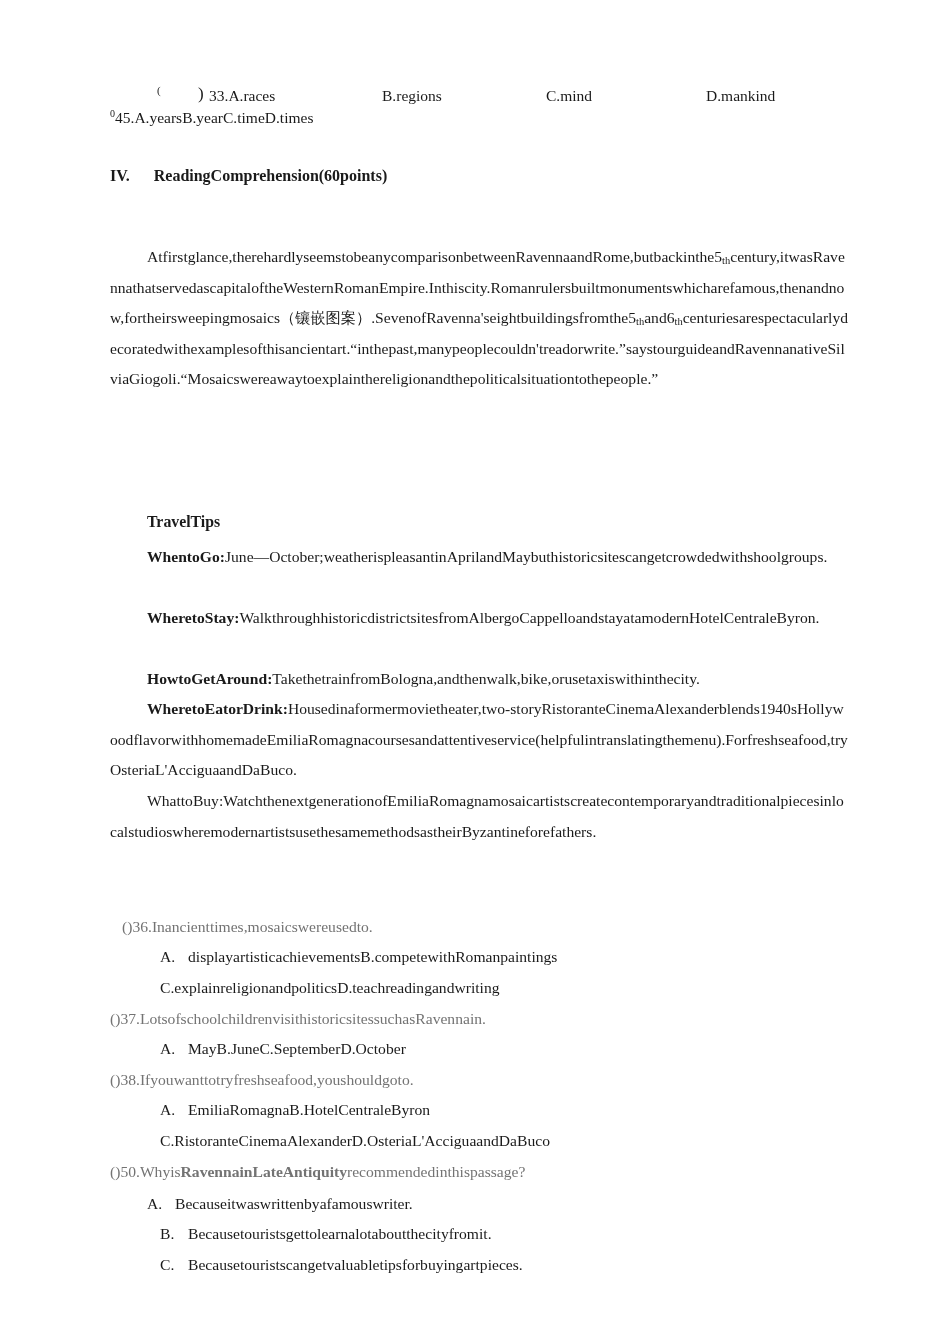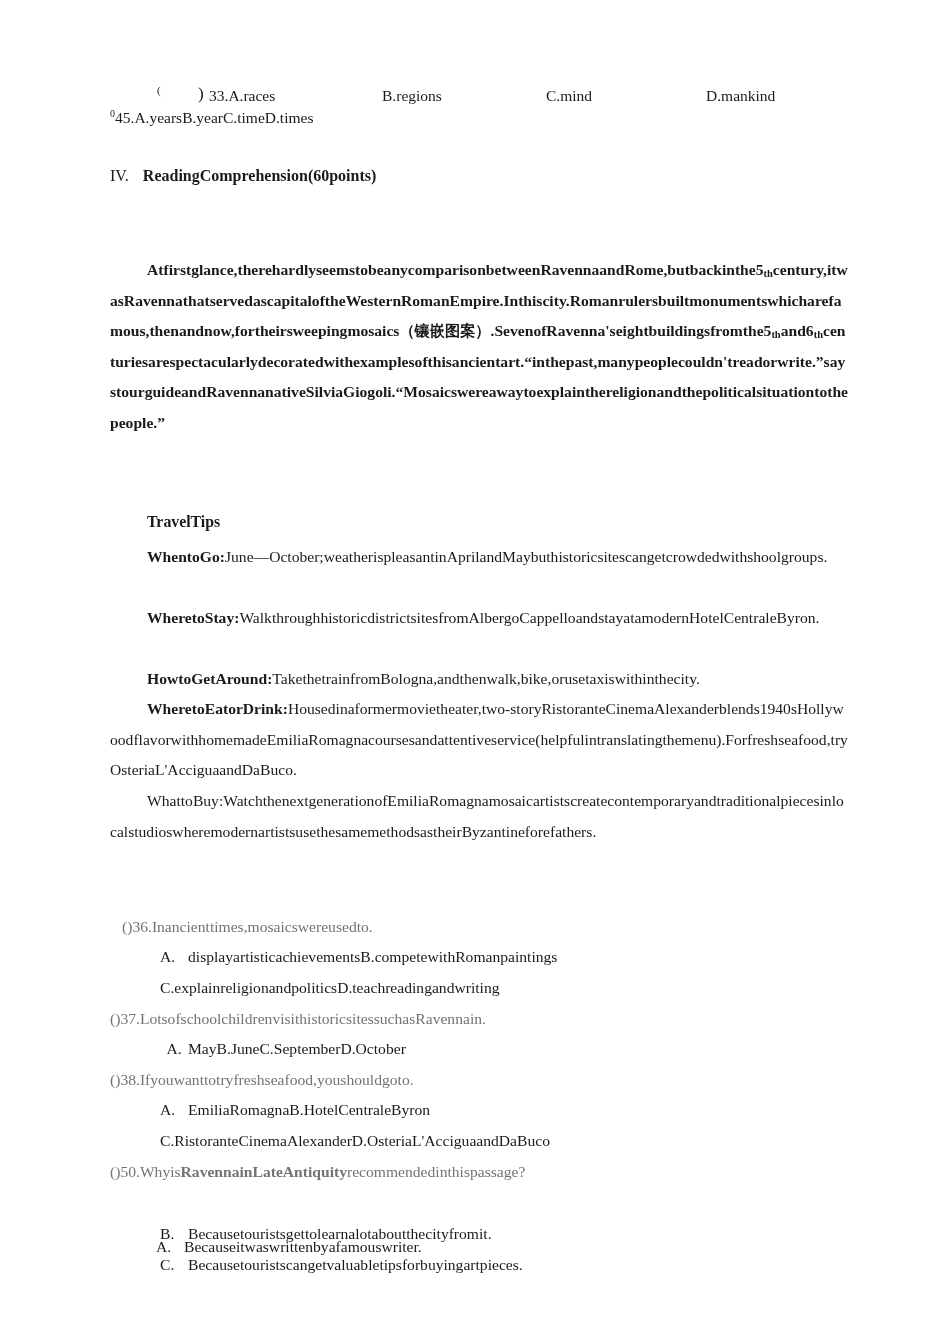--- a/index.html
+++ b/index.html
@@ -80,44 +80,44 @@
   #row33 .p-close { position: absolute; left: 88px; top: 0px; font-size: 17px; }
   #row33 .o-a { position: absolute; left: 99px; top: 2px; }
   #row33 .o-b { position: absolute; left: 272px; top: 2px; }
   #row33 .o-c { position: absolute; left: 436px; top: 2px; }
   #row33 .o-d { position: absolute; left: 596px; top: 2px; }
 
   #row34 { left: 110px; top: 108px; }
   #row35 { left: 110px; top: 136px; }
 
   #heading4 { left: 110px; top: 166px; font-size: 16px; }
-  #heading4 .num { font-weight: normal; padding-right: 14px; }
+  #heading4 .num { font-weight: bold; padding-right: 24px; }
   #heading4 .ttl { font-weight: bold; }
 
   
-  #para1 { top: 255px; font-weight: bold; }
+  #para1 { top: 242px; }
   #para2 { top: 455px; }
   #tt-head { top: 512px; left: 147px; }
   #tip1 { top: 542px; }
   #tip2 { top: 603px; }
   #tip3 { top: 664px; }
   #tip4 { top: 694px; }
   #tip5 { top: 816px; }
   #buy { top: 786px; }
 
   #q36 { top: 913px; left: 122px; }
   #q36a { top: 943px; left: 160px; }
   #q36c { top: 974px; left: 160px; }
   #q37 { top: 1005px; left: 110px; }
-  #q37a { top: 1035px; left: 160px; text-align: center; }
+  #q37a { top: 1035px; left: 160px; }
   #q38 { top: 1066px; left: 110px; }
   #q38a { top: 1096px; left: 160px; }
   #q38c { top: 1127px; left: 160px; }
   #q39 { top: 1158px; left: 110px; }
-  #q39a { top: 1190px; left: 156px; margin-top: 43px; }
+  #q39a { top: 1190px; left: 147px; }
   #q39b { top: 1220px; left: 160px; }
   #q39c { top: 1251px; left: 160px; }
 
   .opt {
     position: absolute;
     font-size: 15.6px;
     line-height: 28px;
     color: #1a1a1a;
     white-space: pre;
   }

